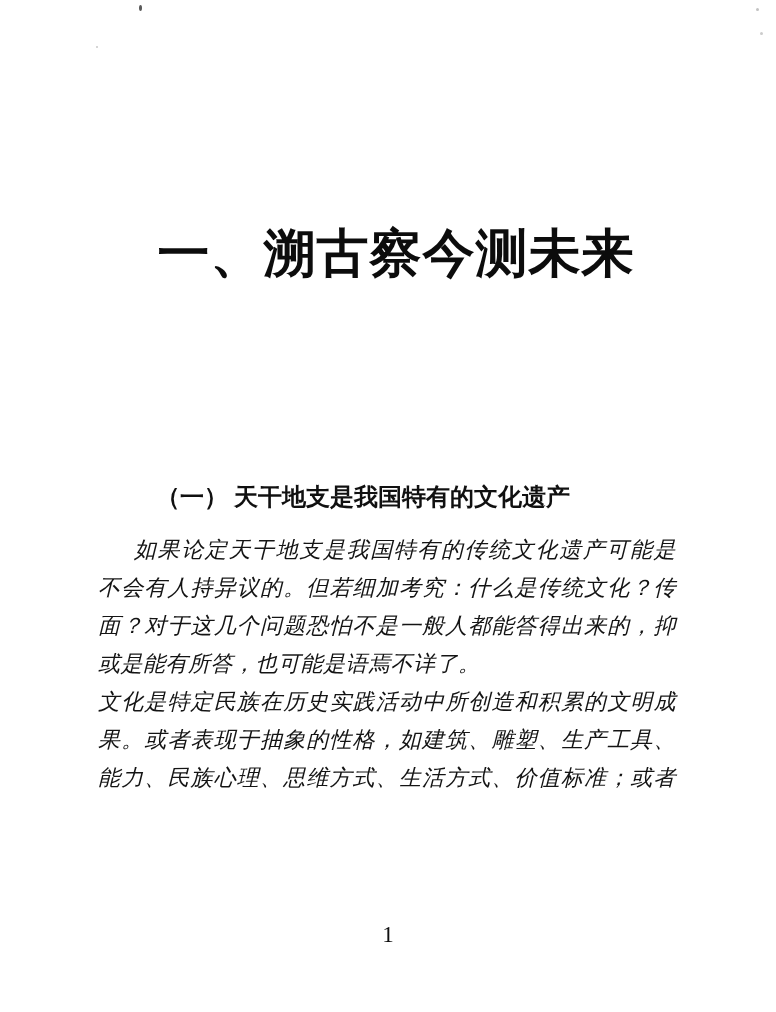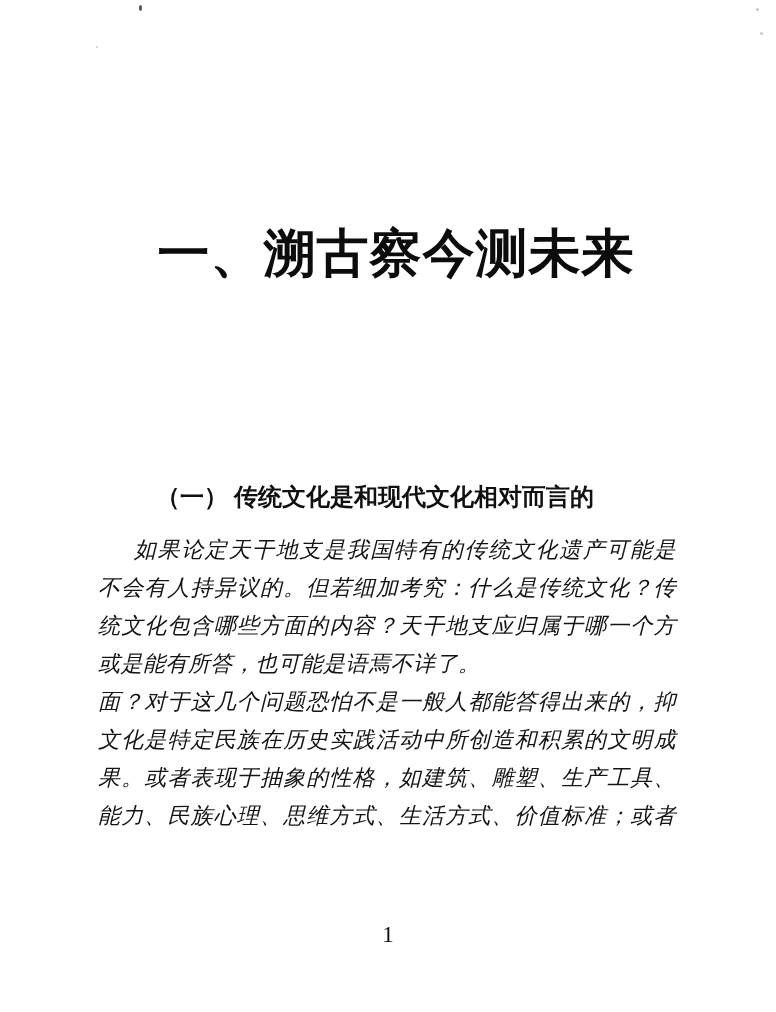--- a/index.html
+++ b/index.html
@@ -90,28 +90,27 @@
 
 <div class="page">
 
   <span class="speck speck-1"></span>
   <span class="speck speck-2"></span>
   <span class="speck speck-3"></span>
   <span class="speck speck-4"></span>
 
   <div class="chapter-title">一、溯古察今测未来</div>
 
-  <div class="section-heading">（一） 传统文化是和现代文化相对而言的</div>
+  <div class="section-heading">（一） 天干地支是我国特有的文化遗产</div>
 
   <div class="body-text">
       <div class="bodyline indent">如果论定天干地支是我国特有的传统文化遗产可能是</div>
       <div class="bodyline">不会有人持异议的。但若细加考究：什么是传统文化？传</div>
-      <div class="bodyline">统文化包含哪些方面的内容？天干地支应归属于哪一个方</div>
+      <div class="bodyline">面？对于这几个问题恐怕不是一般人都能答得出来的，抑</div>
       <div class="bodyline noju">或是能有所答，也可能是语焉不详了。</div>
-      <div class="bodyline">面？对于这几个问题恐怕不是一般人都能答得出来的，抑</div>
       <div class="bodyline">文化是特定民族在历史实践活动中所创造和积累的文明成</div>
       <div class="bodyline">果。或者表现于抽象的性格，如建筑、雕塑、生产工具、</div>
       <div class="bodyline">能力、民族心理、思维方式、生活方式、价值标准；或者</div>
     </div>
 
   <div class="page-number">1</div>
 
 </div>
 
 </body></html>

